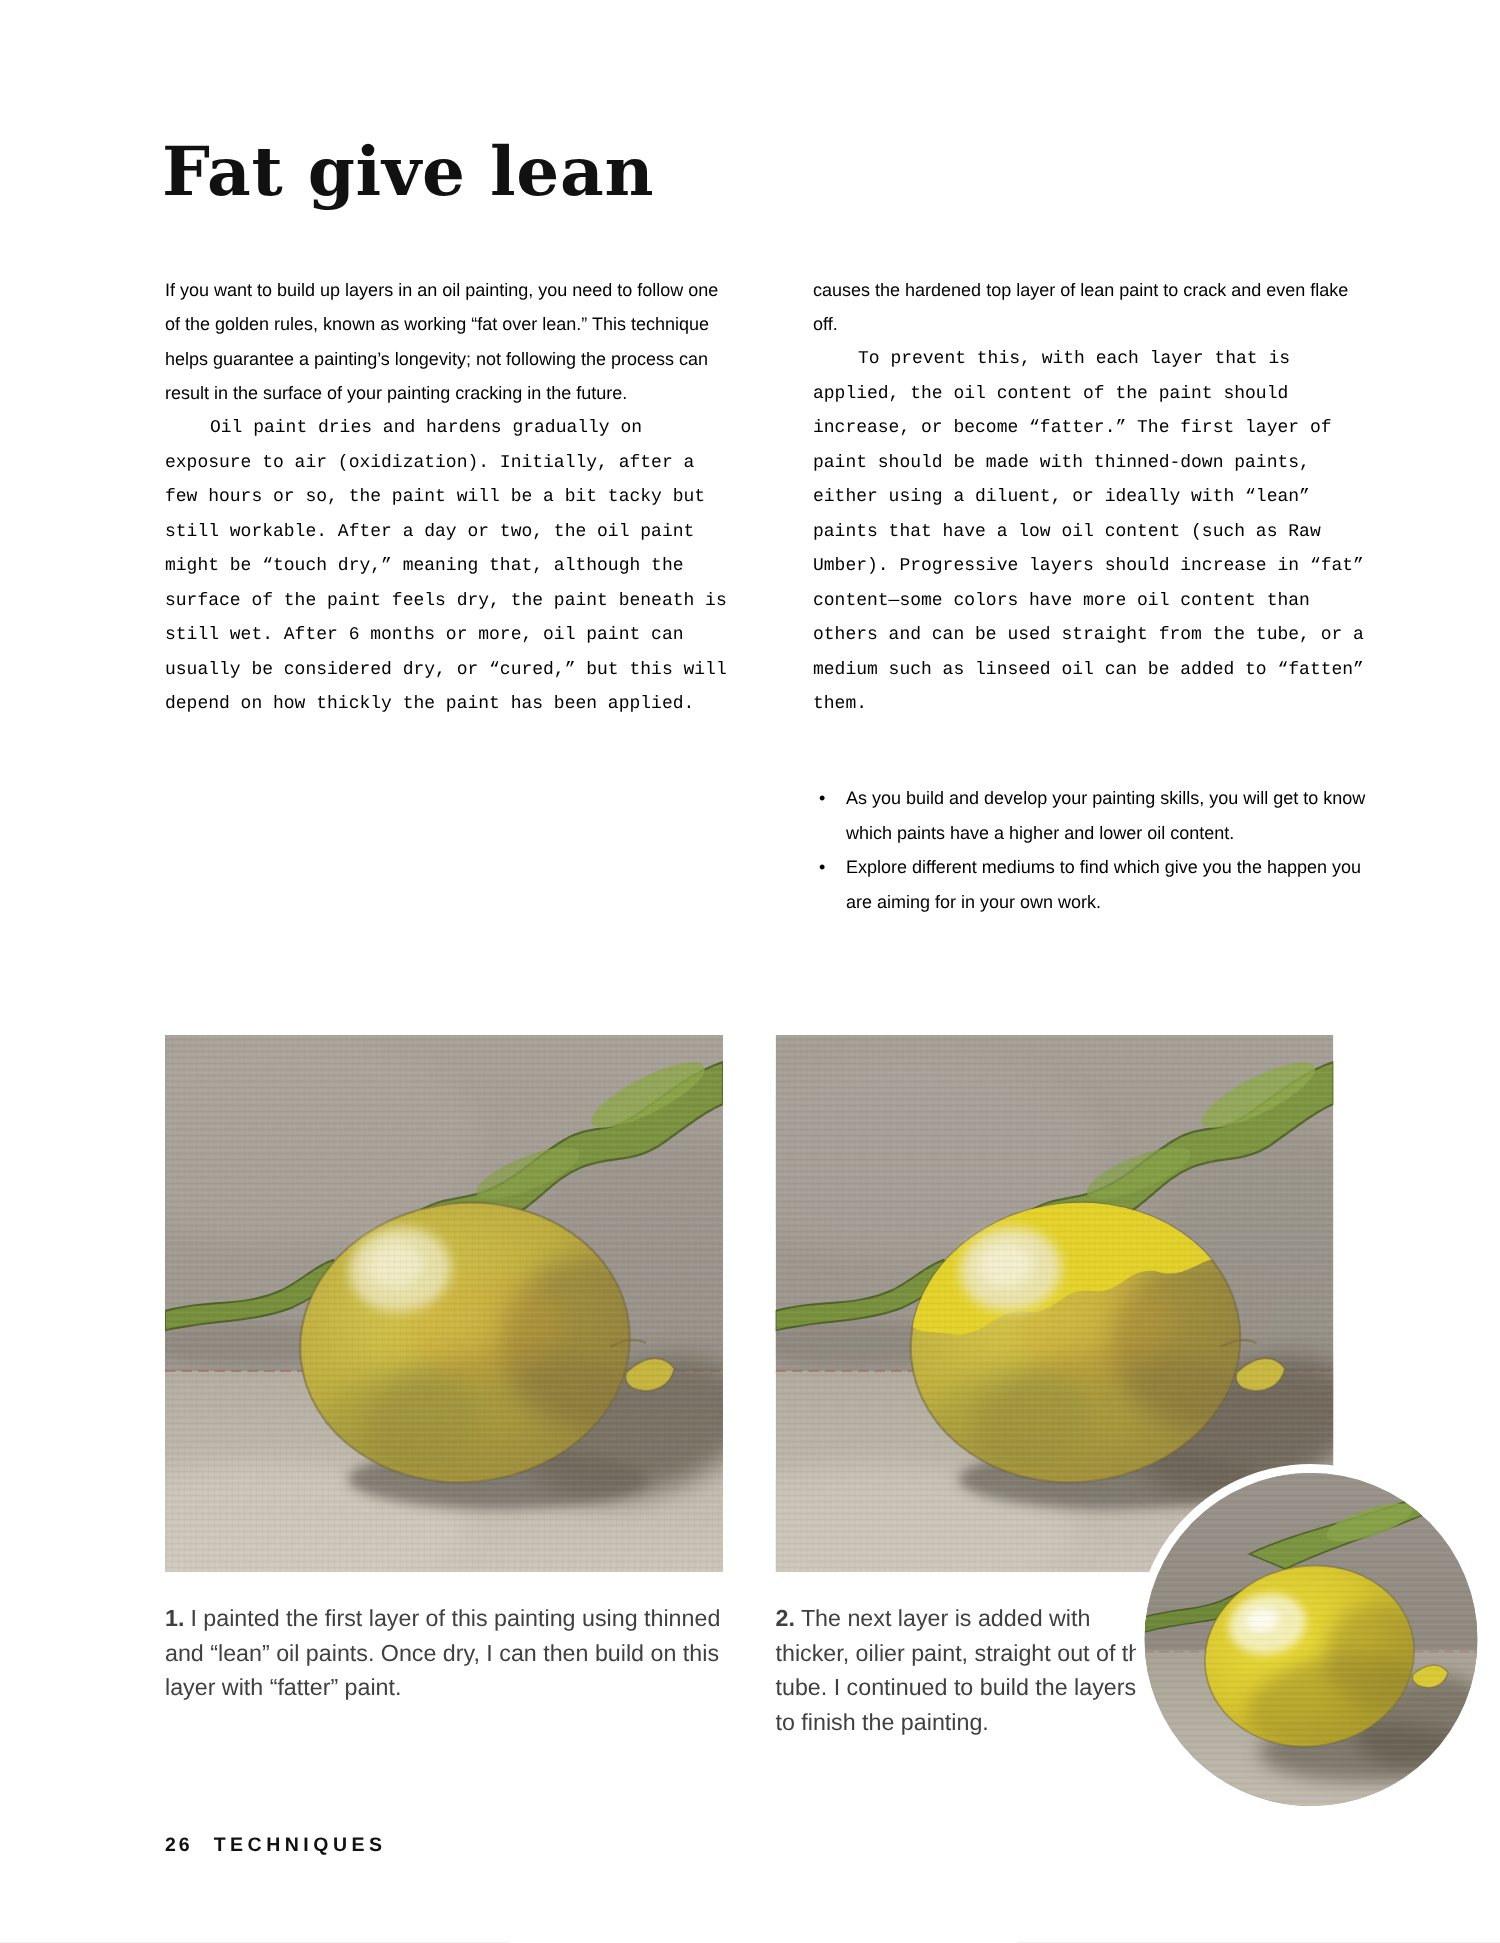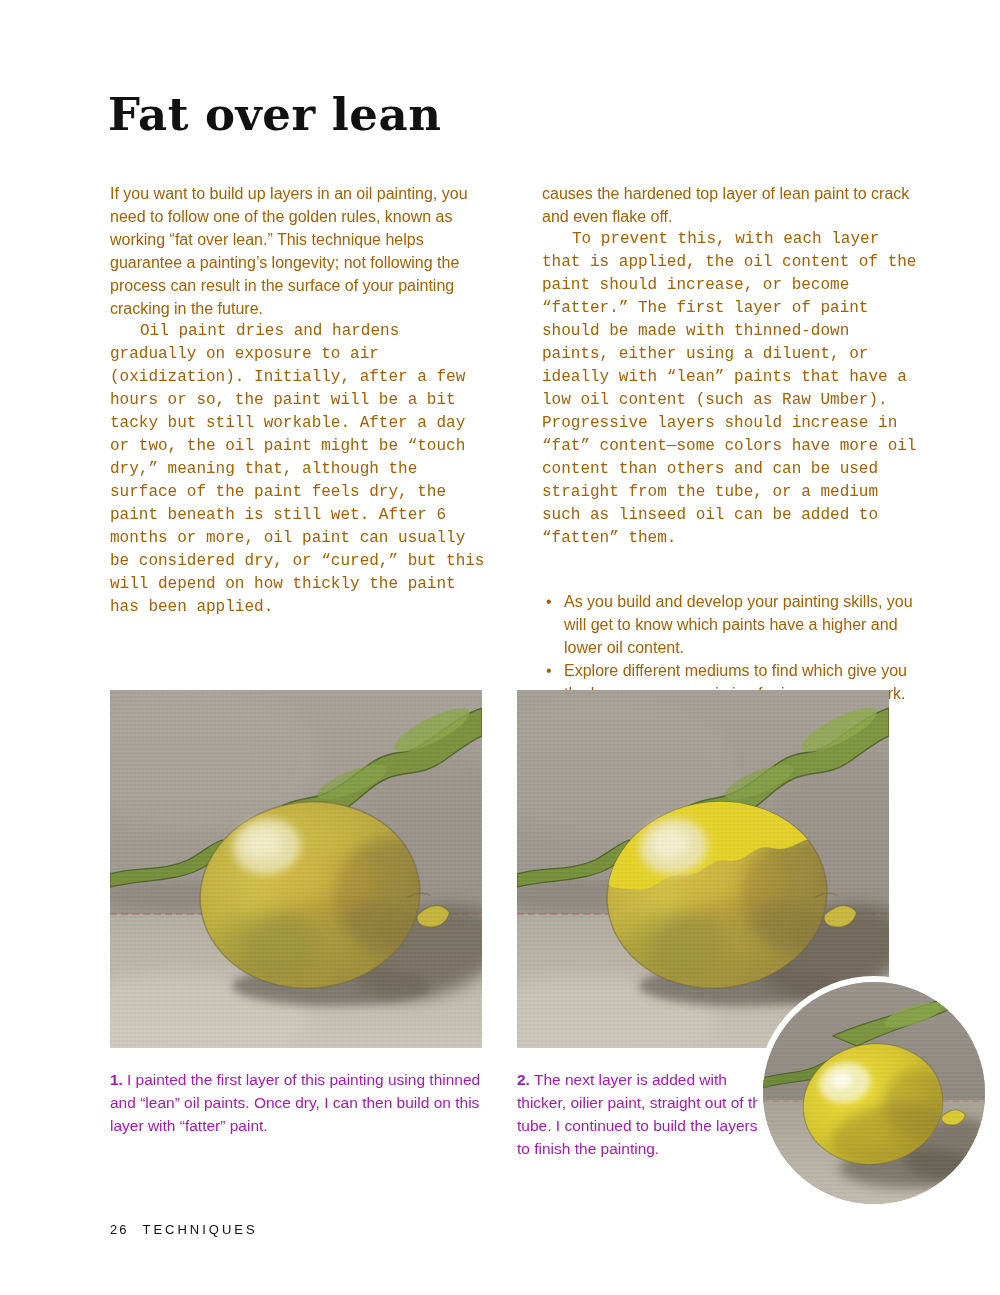--- a/index.html
+++ b/index.html
@@ -11,64 +11,64 @@
     color:#1e1e1e;
     overflow:hidden;
   }
   .page-title{
     position:absolute;left:108px;top:88px;margin:0;
     font-family:"DejaVu Serif","Liberation Serif",serif;
     font-weight:700;font-size:45px;letter-spacing:.5px;color:#111;
   }
   .col{
     position:absolute;top:182px;
-    font-size:16px;line-height:23px;color:#a16207;
+    font-size:12px;line-height:23px;color:#000000;
   }
   .col-left{left:110px;width:380px;}
   .col-right{left:542px;width:376px;}
   .col p{margin:0;}
   .col p.indent{text-indent:30px;font-family:Liberation Mono, monospace;}
   .tips{list-style:none;margin:40px 0 0 0;padding:0;}
   .tips li{position:relative;padding-left:22px;margin:0;}
   .tips .bullet{position:absolute;left:4px;top:0;}
   .figure{position:absolute;width:372px;height:358px;overflow:hidden;}
   .figure-1{left:110px;top:690px;}
   .figure-2{left:517px;top:690px;}
   .figure svg{display:block;width:100%;height:100%;}
   .fig1 .fat-layer{display:none;}
   .caption{
     position:absolute;top:1068px;margin:0;
-    font-size:15.5px;line-height:23px;color:#a21caf;
+    font-size:15.5px;line-height:23px;color:#404040;
   }
   .caption-1{left:110px;width:382px;}
   .caption-2{left:517px;width:256px;}
   .caption strong{font-weight:700;margin-right:4px;}
   .inset{
     position:absolute;left:757px;top:976px;
     width:234px;height:234px;
     border-radius:50%;
     border:6px solid #ffffff;
     box-sizing:border-box;
     overflow:hidden;
     background:#a39d93;
   }
   .inset svg{display:block;width:222px;height:222px;}
   .page-footer{
     position:absolute;left:110px;top:1222px;
-    font-size:13px;font-weight:400;color:#111;
+    font-size:13px;font-weight:700;color:#111;
   }
   .page-footer .num{margin-right:14px;letter-spacing:2px;}
   .page-footer .sec{letter-spacing:3px;}
 </style>
 </head>
 <body>
 
 <div class="page">
 
-  <h1 class="page-title">Fat over lean</h1>
+  <h1 class="page-title">Fat give lean</h1>
 
   <div class="col col-left">
     <p class="noindent">If you want to build up layers in an oil painting, you need to follow one of the golden rules, known as working “fat over lean.” This technique helps guarantee a painting’s longevity; not following the process can result in the surface of your painting cracking in the future.</p>
     <p class="indent">Oil paint dries and hardens gradually on exposure to air (oxidization). Initially, after a few hours or so, the paint will be a bit tacky but still workable. After a day or two, the oil paint might be “touch dry,” meaning that, although the surface of the paint feels dry, the paint beneath is still wet. After 6 months or more, oil paint can usually be considered dry, or “cured,” but this will depend on how thickly the paint has been applied.</p>
   </div>
 
   <div class="col col-right">
     <p class="noindent">causes the hardened top layer of lean paint to crack and even flake off.</p>
     <p class="indent">To prevent this, with each layer that is applied, the oil content of the paint should increase, or become “fatter.” The first layer of paint should be made with thinned-down paints, either using a diluent, or ideally with “lean” paints that have a low oil content (such as Raw Umber). Progressive layers should increase in “fat” content—some colors have more oil content than others and can be used straight from the tube, or a medium such as linseed oil can be added to “fatten” them.</p>
     <ul class="tips">

